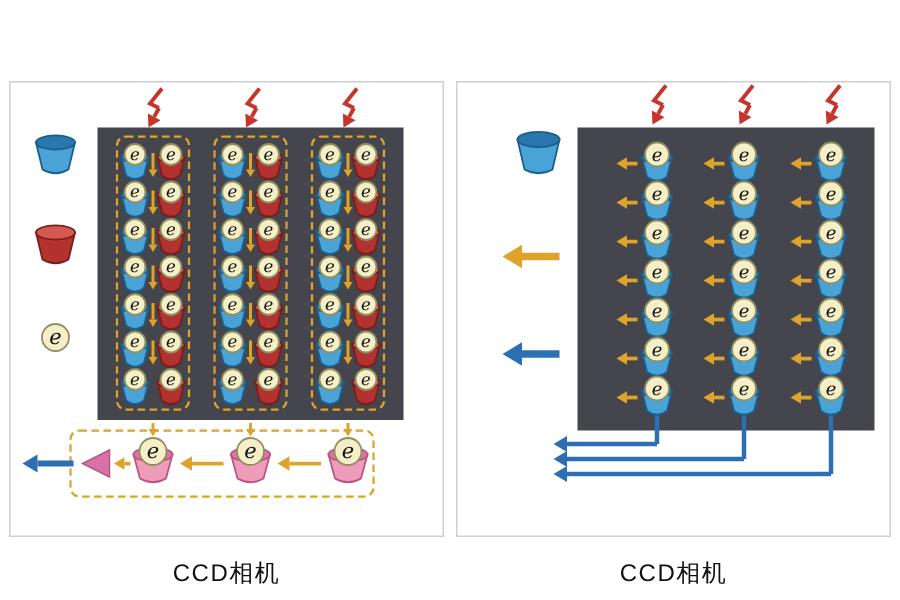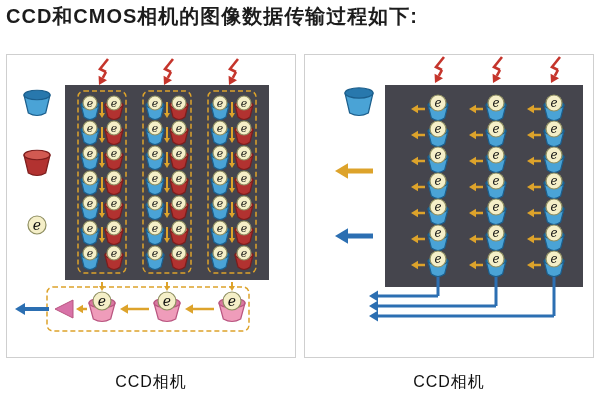--- a/index.html
+++ b/index.html
@@ -24,21 +24,20 @@
     position:absolute;top:372px;width:290px;text-align:center;
     font-size:16px;color:#111;letter-spacing:1px;
   }
   .caption-left{left:6px;}
   .caption-right{left:304px;}
 </style>
 </head>
 <body>
 
 <div class="stage">
-  <div class="title">CCD和CMOS相机的图像数据传输过程如下:</div>
 
   <div class="panel panel-left">
     <svg width="288" height="302" viewBox="0 0 288 302">
         <g>
           <path d="M 17 40 L 21.333333333333336 58 Q 30 63 38.666666666666664 58 L 43 40 Z" fill="#4aa3d6" stroke="#1b5e8c" stroke-width="1.2"></path>
           <ellipse cx="30" cy="40" rx="13" ry="4.7272727272727275" fill="#2878ad" stroke="#1b5e8c" stroke-width="1.2"></ellipse>
         </g>
         <g>
           <path d="M 17 100 L 21.333333333333336 118 Q 30 123 38.666666666666664 118 L 43 100 Z" fill="#b23230" stroke="#7c1d1c" stroke-width="1.2"></path>
           <ellipse cx="30" cy="100" rx="13" ry="4.7272727272727275" fill="#d25a52" stroke="#7c1d1c" stroke-width="1.2"></ellipse>

